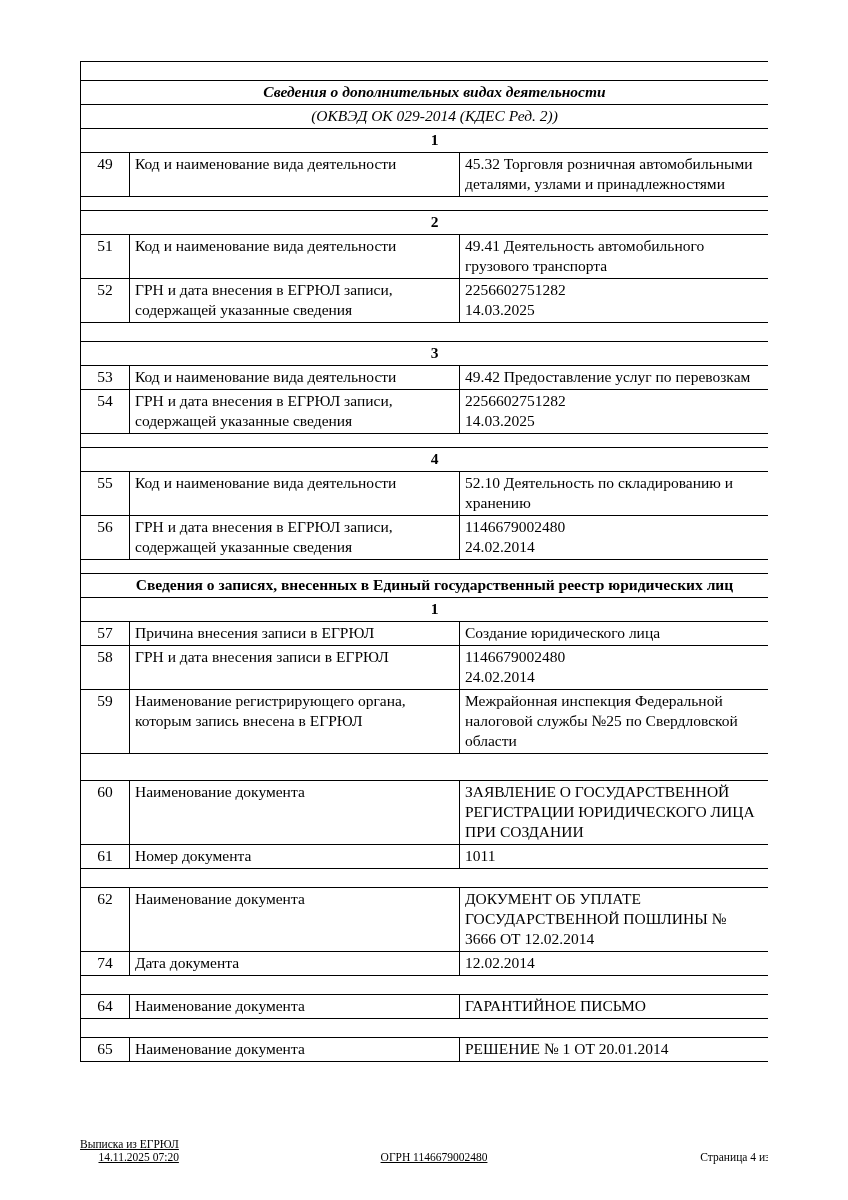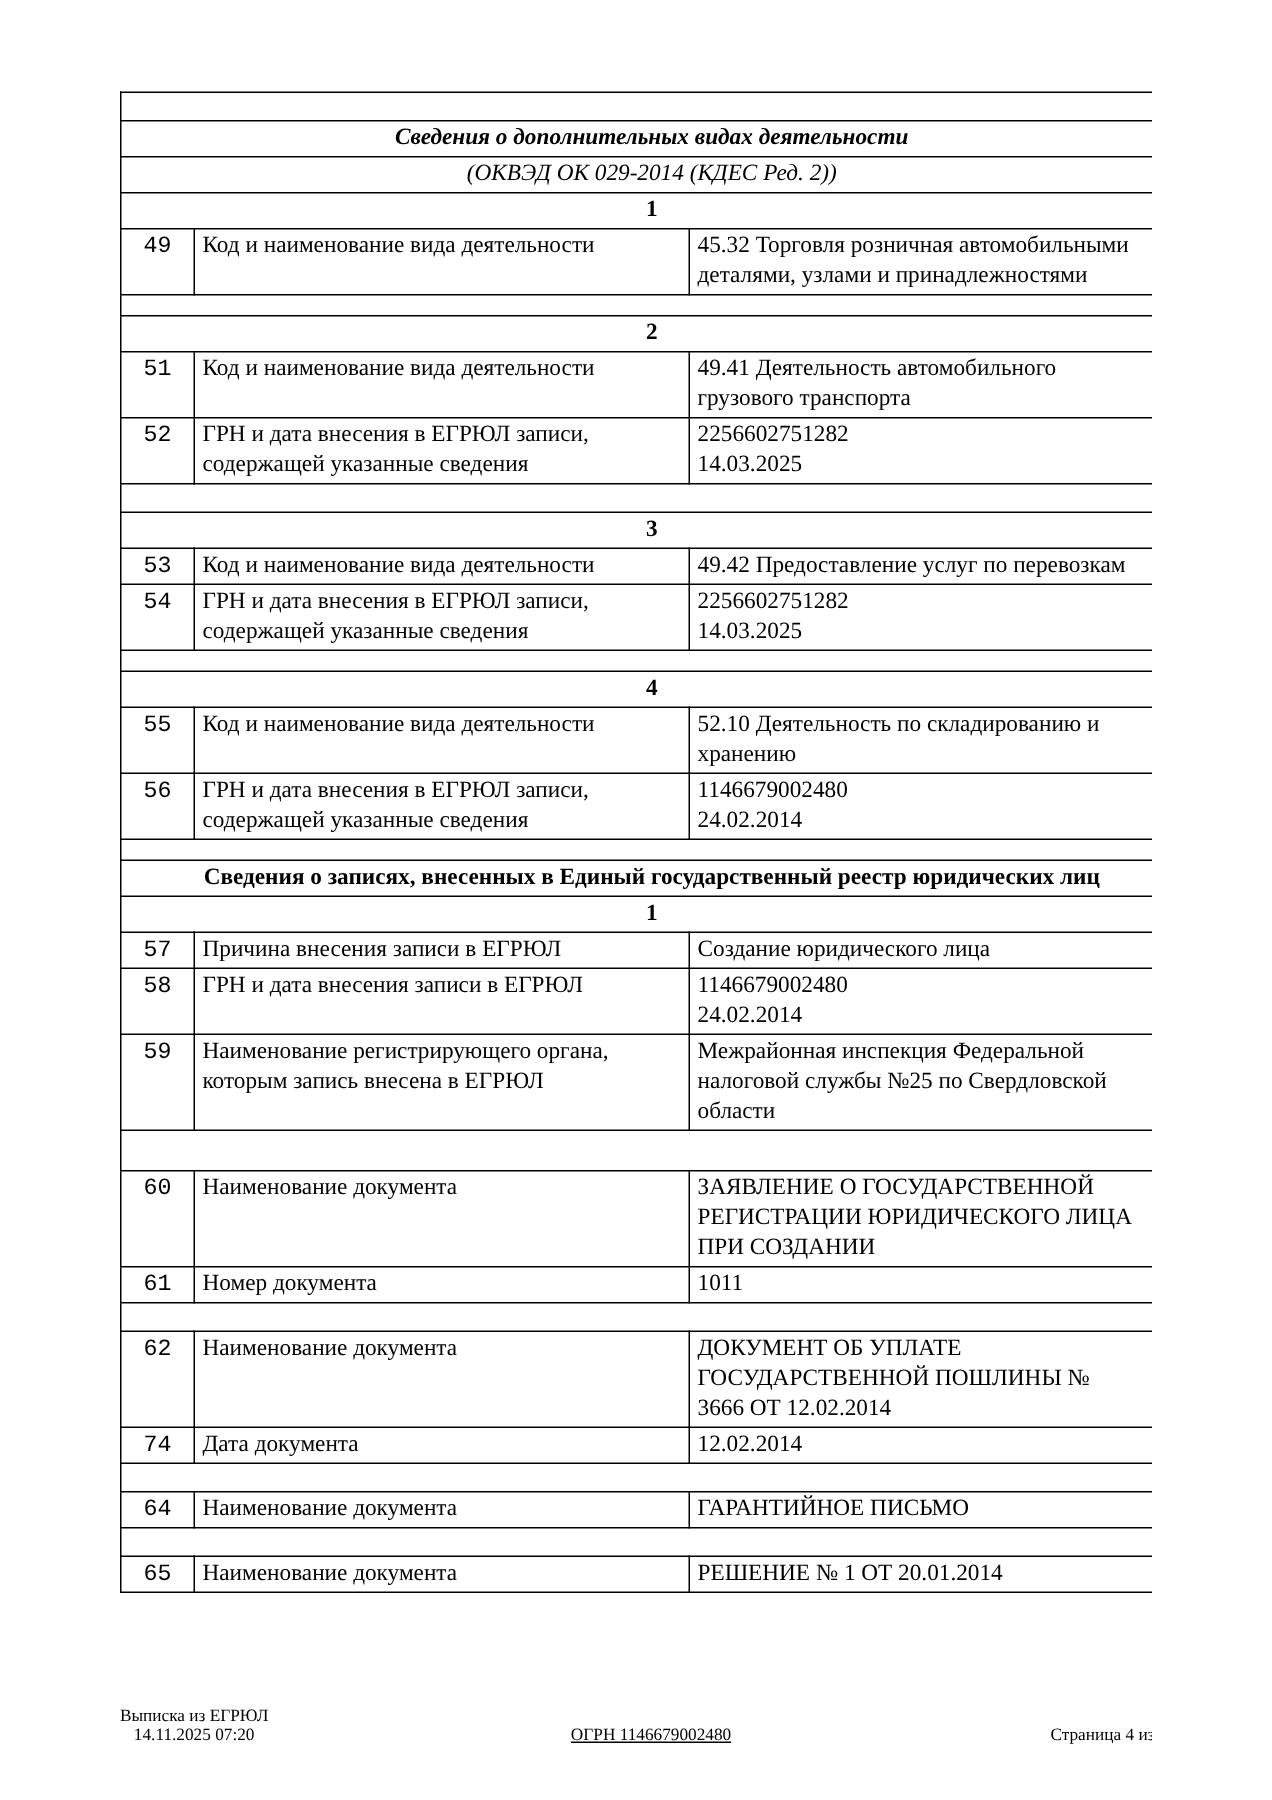--- a/index.html
+++ b/index.html
@@ -30,42 +30,42 @@
     padding: 1px 5px 2px 5px;
     font-size: 15.5px;
     line-height: 20px;
     white-space: pre-line;
     overflow: hidden;
   }
   col.c-num { width: 49px; }
   col.c-lbl { width: 330px; }
   col.c-val { width: 329px; }
 
-  td.num { text-align: center; padding-left: 1px; padding-right: 1px; font-family: Liberation Mono, monospace; }
+  td.num { text-align: center; padding-left: 1px; padding-right: 1px; }
   td.h   { text-align: center; white-space: normal; }
   td.title    { font-weight: bold; font-style: italic; font-size: 16.5px; line-height: 21px; }
   td.subtitle { font-style: italic; font-size: 16.5px; line-height: 21px; margin-top: 20px; }
   td.idx      { font-weight: bold; font-size: 16px; line-height: 19px; }
   td.heading2 { font-weight: bold; font-size: 16.5px; line-height: 22px; }
   td.docs-h   { text-align: left; font-size: 15.5px; line-height: 20px; white-space: normal; }
 
   tr.sp td    { height: 13px; padding: 0; }
   tr.sp-md td { height: 18px; padding: 0; }
   tr.sp-lg td { height: 26px; padding: 0; }
 
   .footer {
     position: absolute;
     left: 80px;
     top: 1133px;
     width: 708px;
     height: 30px;
     font-size: 11.5px;
     line-height: 12.5px;
   }
-  .footer-left   { position: absolute; left: 0; bottom: 0; text-align: center; }
+  .footer-left   { position: absolute; left: 0; bottom: 0; text-align: right; text-decoration: underline; }
   .footer-center { position: absolute; left: 50%; transform: translateX(-50%); bottom: 0; text-decoration: underline; }
   .footer-right  { position: absolute; right: 4px; bottom: 0; margin-top: 47px; }
 </style>
 </head>
 <body>
 
 <div class="page">
 
   <table class="doc">
     <colgroup>

